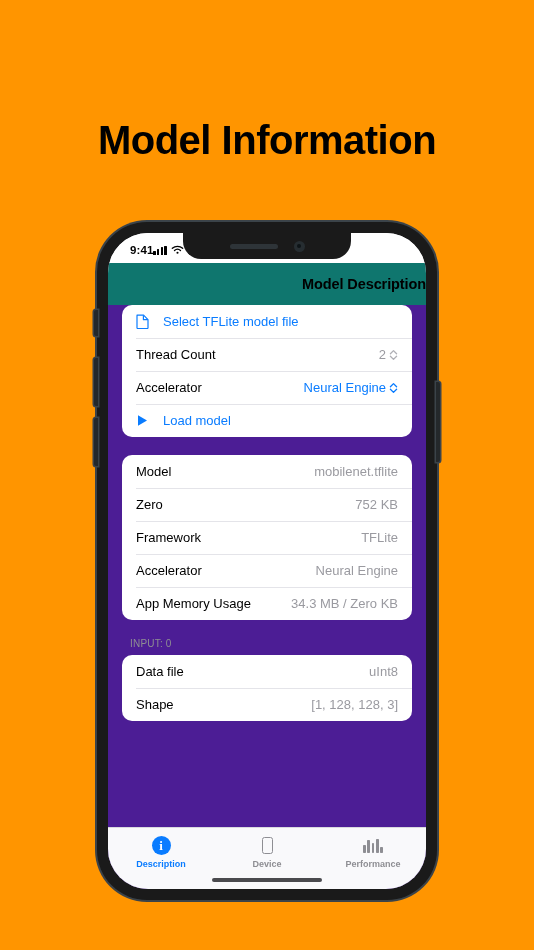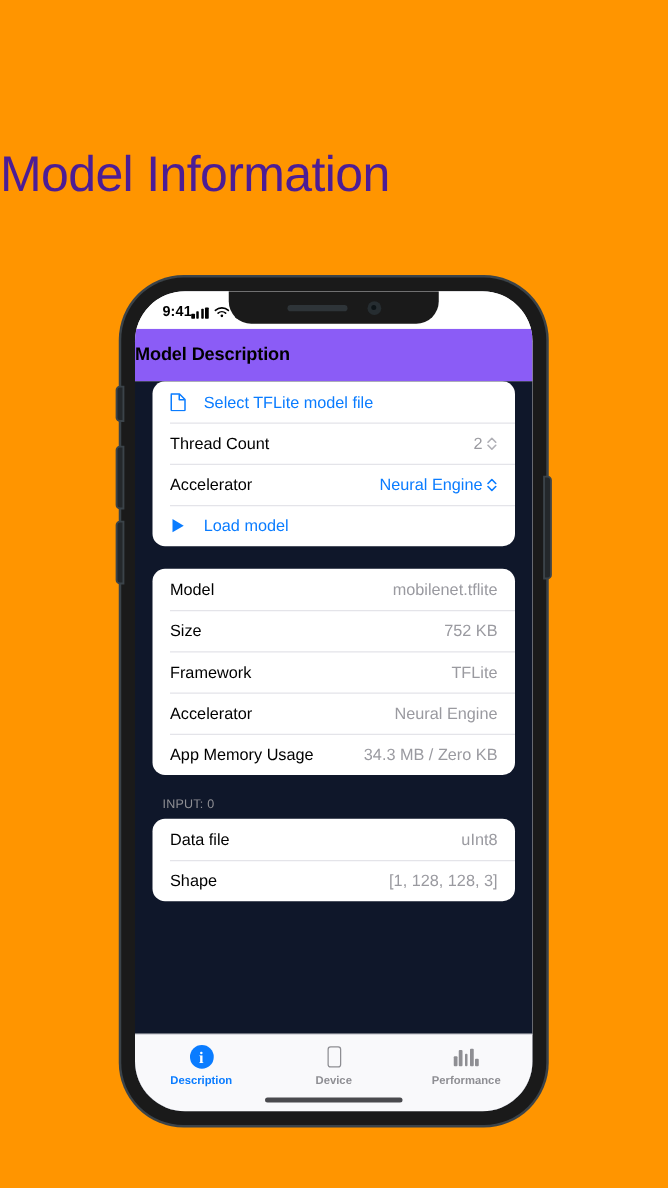--- a/index.html
+++ b/index.html
@@ -16,24 +16,24 @@
     -webkit-font-smoothing: antialiased;
     position: relative;
   }
 
   
   .page-heading {
     position: absolute;
     top: 112px;
     left: 0;
     width: 534px;
-    text-align: left;
-    color: #4c1d95;
+    text-align: center;
+    color: #000000;
     font-size: 40px;
-    font-weight: 400;
+    font-weight: 700;
     letter-spacing: -0.5px;
     line-height: 56px;
   }
 
   
   .phone {
     position: absolute;
     left: 97px;
     top: 222px;
     width: 340px;
@@ -164,41 +164,41 @@
   }
   .battery span {
     display: block;
     height: 100%;
     background: #000;
     border-radius: 1.3px;
   }
 
   
   .nav-header {
-    background: #8b5cf6;
+    background: #0f766e;
     height: 42px;
     display: flex;
     align-items: center;
-    justify-content: flex-start;
+    justify-content: flex-end;
   }
   .nav-title {
     font-size: 14.5px;
     font-weight: 700;
     color: #000;
     letter-spacing: -0.1px;
   }
 
   
   .content {
     position: absolute;
     left: 0;
     top: 72px;
     width: 318px;
     bottom: 0;
-    background: #0f172a;
+    background: #4c1d95;
     overflow: hidden;
   }
 
   .card {
     background: #FFFFFF;
     border-radius: 10px;
     margin: 0 14px 18px;
     overflow: hidden;
   }
 
@@ -469,21 +469,21 @@
         </div>
 
       </div>
 
       <div class="card">
         <div class="row">
           <span class="row-label">Model</span>
           <span class="row-value">mobilenet.tflite</span>
         </div>
         <div class="row">
-          <span class="row-label">Size</span>
+          <span class="row-label">Zero</span>
           <span class="row-value">752 KB</span>
         </div>
         <div class="row">
           <span class="row-label">Framework</span>
           <span class="row-value">TFLite</span>
         </div>
         <div class="row">
           <span class="row-label">Accelerator</span>
           <span class="row-value">Neural Engine</span>
         </div>

